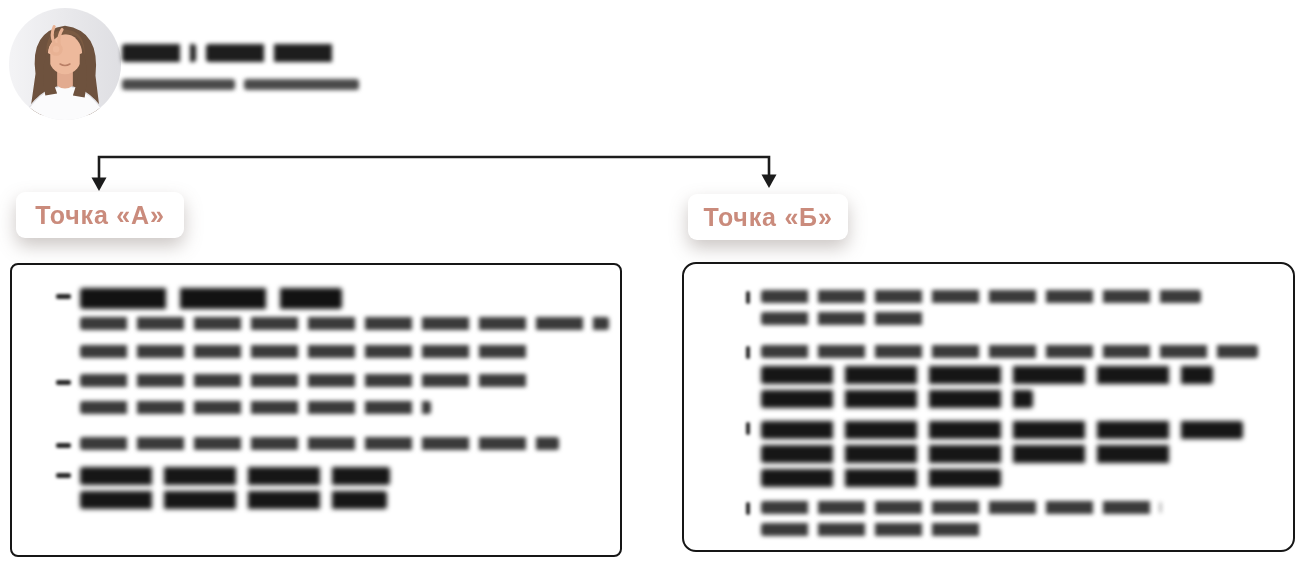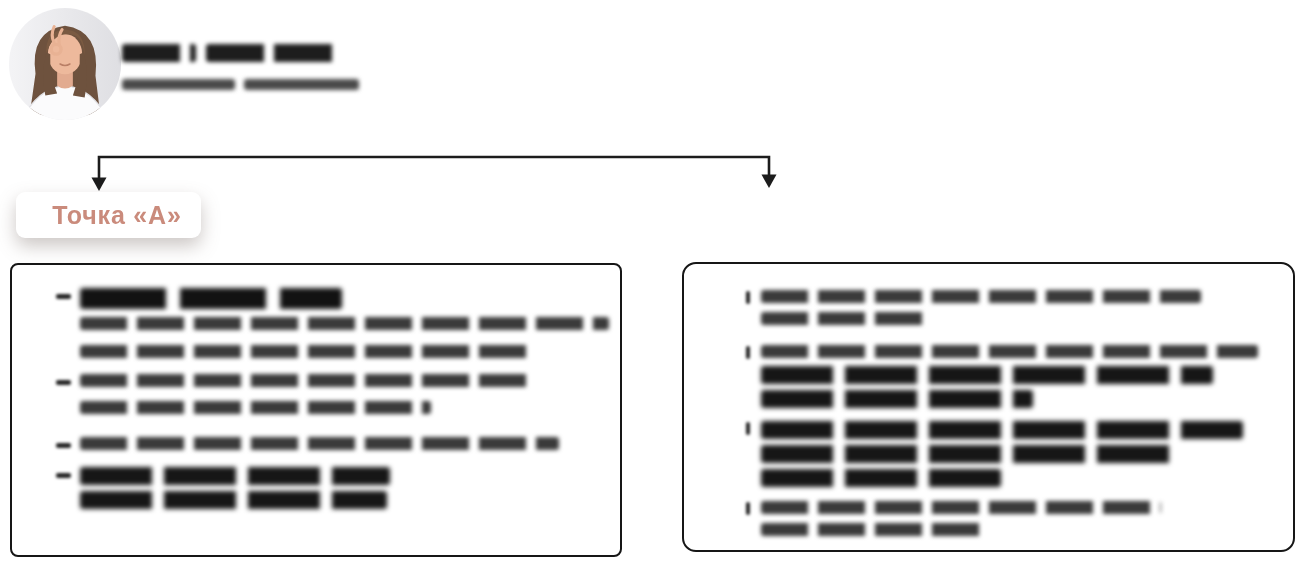--- a/index.html
+++ b/index.html
@@ -27,21 +27,20 @@
   .bar.solid { background:#4a4a4a; filter:blur(1.9px); }
   .bar.namebar { background:repeating-linear-gradient(90deg,#1d1d1d 0 58px,rgba(29,29,29,0) 58px 68px); filter:blur(2.3px); }
   
   .connector { position:absolute; left:0; top:0; pointer-events:none; }
   
   .badge {
     position:absolute; background:#ffffff; border-radius:9px;
     display:flex; align-items:center; justify-content:center;
     color:var(--accent); font-size:25px; font-weight:600; letter-spacing:0.8px;
     box-shadow:0 8px 18px rgba(110,95,90,0.35);
-    padding-left:17px;
   }
   .badge-a { left:16px;  top:192px; width:168px; height:46px; }
   .badge-b { left:688px; top:194px; width:160px; height:46px; }
   
   .panel {
     position:absolute; border:2.5px solid #161616; background:#ffffff;
     box-sizing:border-box;
   }
   .panel-a { left:10px;  top:263px; width:612px; height:294px; border-radius:8px;  padding:23px 18px 0 44px; }
   .panel-b { left:682px; top:262px; width:613px; height:290px; border-radius:14px; padding:26px 16px 0 62px; }
@@ -130,20 +129,23 @@
       </div>
       <div class="item">
         <div class="marker dash"></div>
         <div class="lines">
           <div class="bar b" style="width: 310px; height: 18px; margin-bottom: 6px;"></div>
           <div class="bar b" style="width: 307px; height: 18px;"></div>
         </div>
       </div>
     </div>
 
+  <div class="badge badge-b">
+    <span>Точка «Б»</span>
+  </div>
   <div class="panel panel-b">
       <div class="item" style="margin-bottom: 20px;">
         <div class="marker tick"></div>
         <div class="lines">
           <div class="bar r" style="width: 440px; height: 13px; margin-bottom: 9px;"></div>
           <div class="bar r" style="width: 170px; height: 13px;"></div>
         </div>
       </div>
       <div class="item" style="margin-bottom: 13px;">
         <div class="marker tick"></div>

